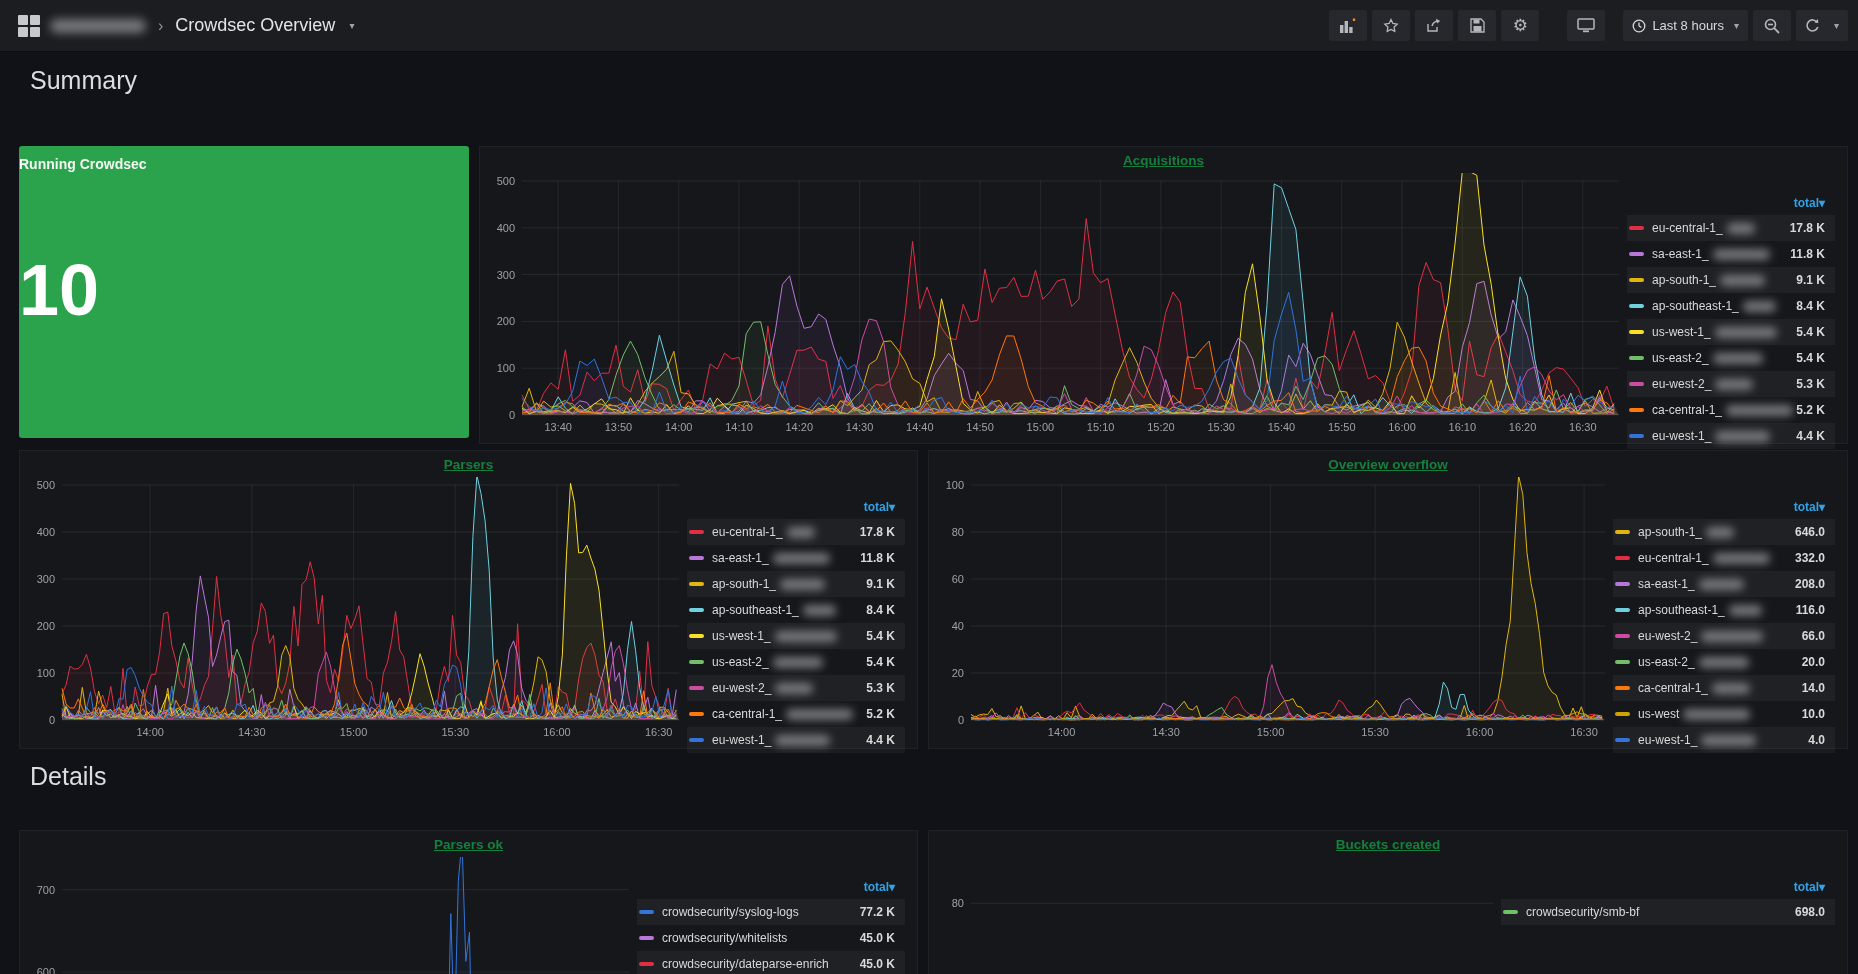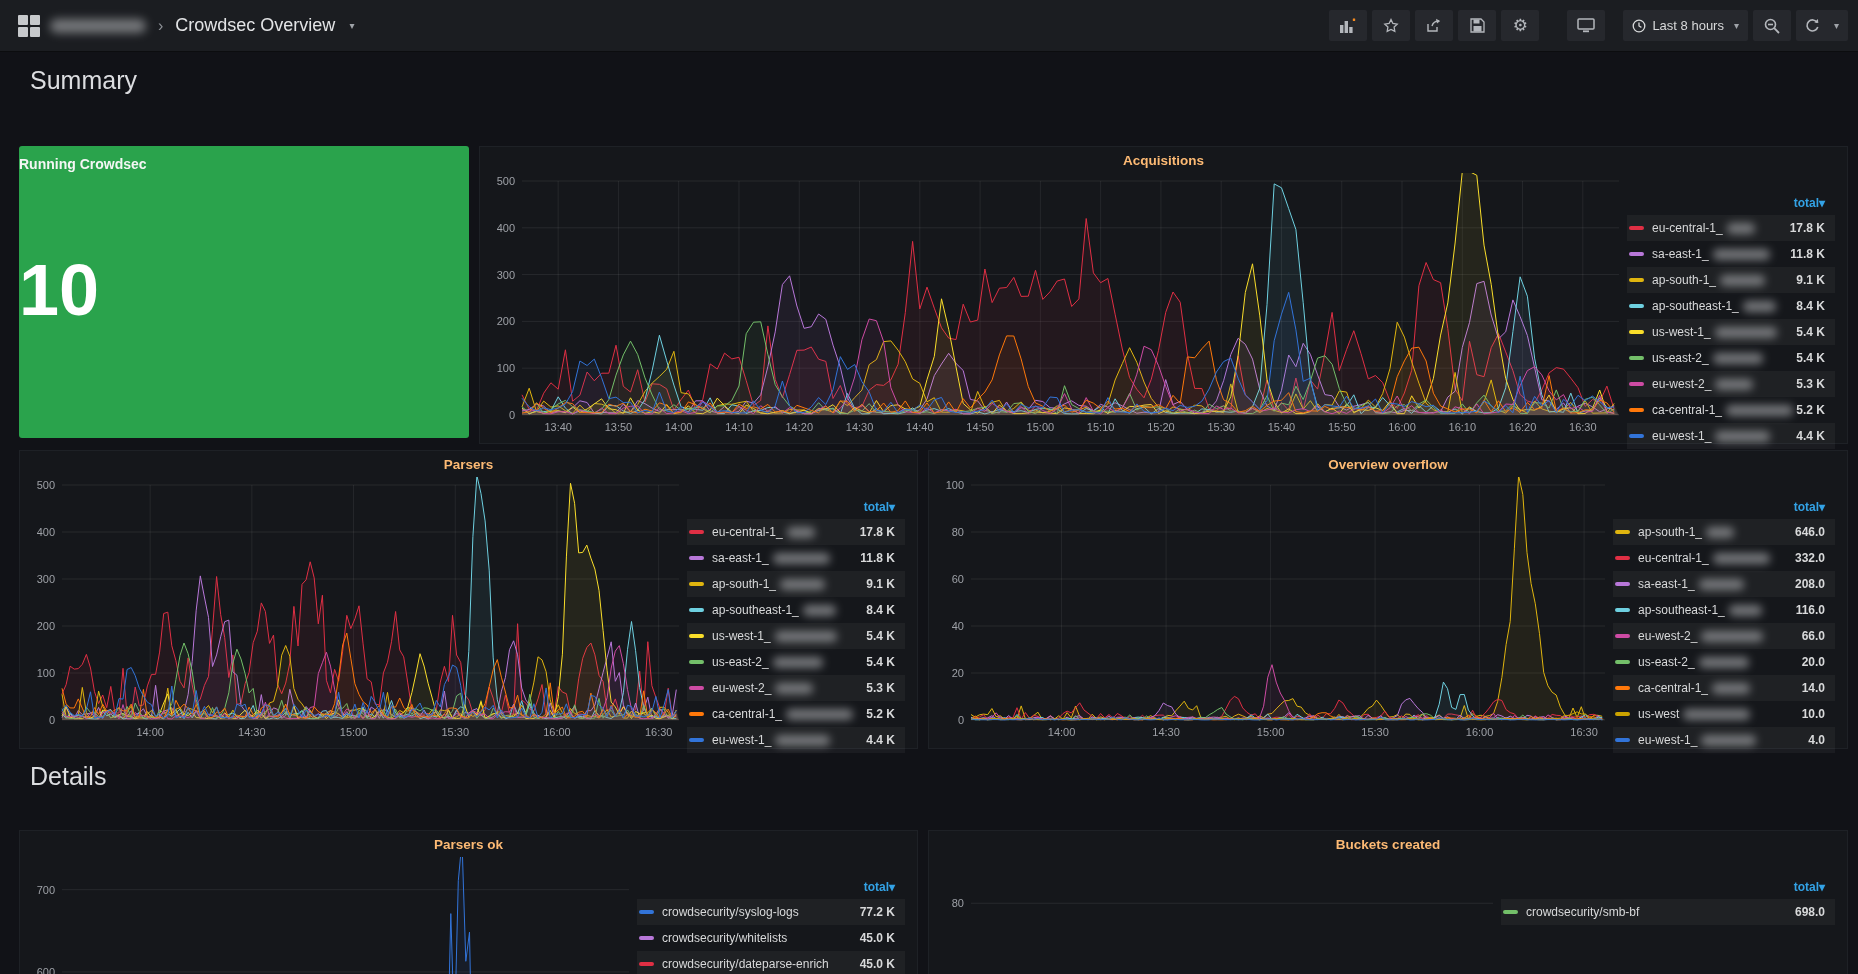--- a/index.html
+++ b/index.html
@@ -24,21 +24,21 @@
     font-size:14px; cursor:pointer; padding:0 9px; gap:6px; }
   .nav-btn svg { display:block; }
   .nav-gap { width:18px; }
   .time-btn { font-size:13px; color:#d8d9da; }
   
   .section-hdr { position:absolute; left:30px; font-size:25px; font-weight:400;
     color:#dcdde0; cursor:pointer; }
   
   .panel { position:absolute; background:#15171b; border:1px solid #1e2126; }
   .panel-title { height:26px; display:flex; align-items:center; justify-content:center;
-    font-size:13.5px; font-weight:600; color:#fdba74; cursor:pointer; }
+    font-size:13.5px; font-weight:600; color:#15803d; cursor:pointer;text-decoration:underline; }
   .panel-body { display:flex; }
   .plot { position:relative; }
   .legend { padding-top:18px; font-size:12px; }
   .legend-hdr { display:flex; height:24px; align-items:center; }
   .legend-hdr .tlabel { margin-left:auto; color:#33a2e5; font-weight:700; cursor:pointer;
     padding-right:10px; }
   .lrow { display:flex; align-items:center; height:26px; padding:0 10px 0 2px; cursor:pointer; }
   .lrow.alt { background:rgba(255,255,255,.045); }
   .swatch { width:15px; height:4px; border-radius:2px; flex:none; margin-right:8px; }
   .lname { color:#d8d9da; white-space:nowrap; }

